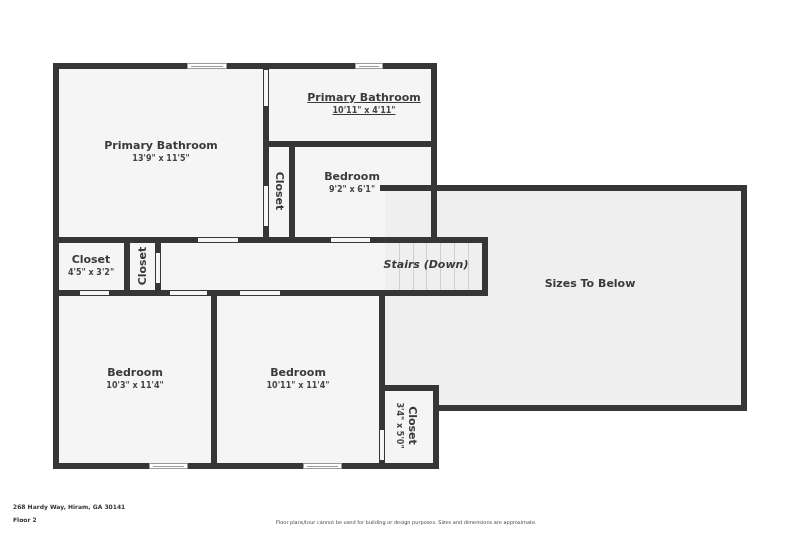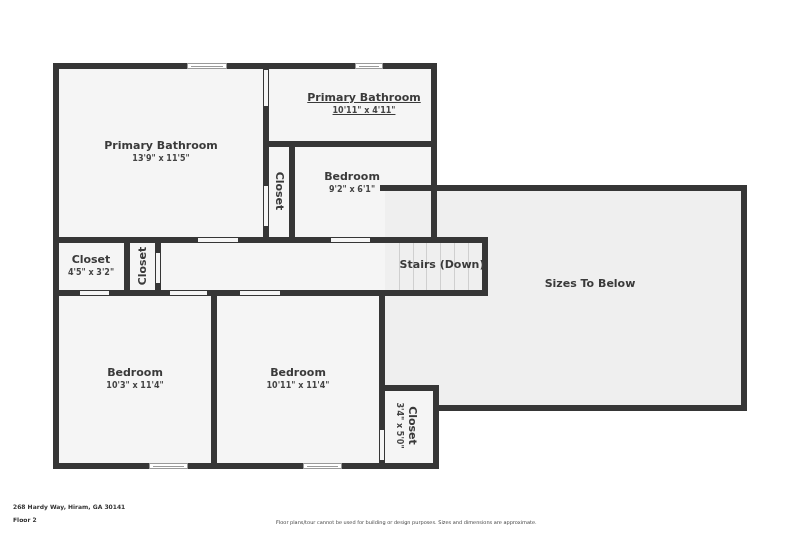--- a/index.html
+++ b/index.html
@@ -100,21 +100,21 @@
   <div class="lbl vert" style="left:249px;top:184px;width:60px;">
     <span class="name">Closet</span>
   </div>
   <div class="lbl" style="left:56px;top:253px;width:70px;">
     <span class="name">Closet</span>
     <span class="dim">4'5" x 3'2"</span>
   </div>
   <div class="lbl vert" style="left:113px;top:259px;width:60px;transform:rotate(-90deg);">
     <span class="name">Closet</span>
   </div>
-  <div class="lbl" style="left:398px;top:258px;width:88px;">
+  <div class="lbl" style="left:382px;top:258px;width:88px;font-style:italic;">
     <span class="name">Stairs (Down)</span>
   </div>
   <div class="lbl" style="left:520px;top:277px;width:140px;">
     <span class="name">Sizes To Below</span>
   </div>
   <div class="lbl" style="left:75px;top:366px;width:120px;">
     <span class="name">Bedroom</span>
     <span class="dim">10'3" x 11'4"</span>
   </div>
   <div class="lbl" style="left:238px;top:366px;width:120px;">

